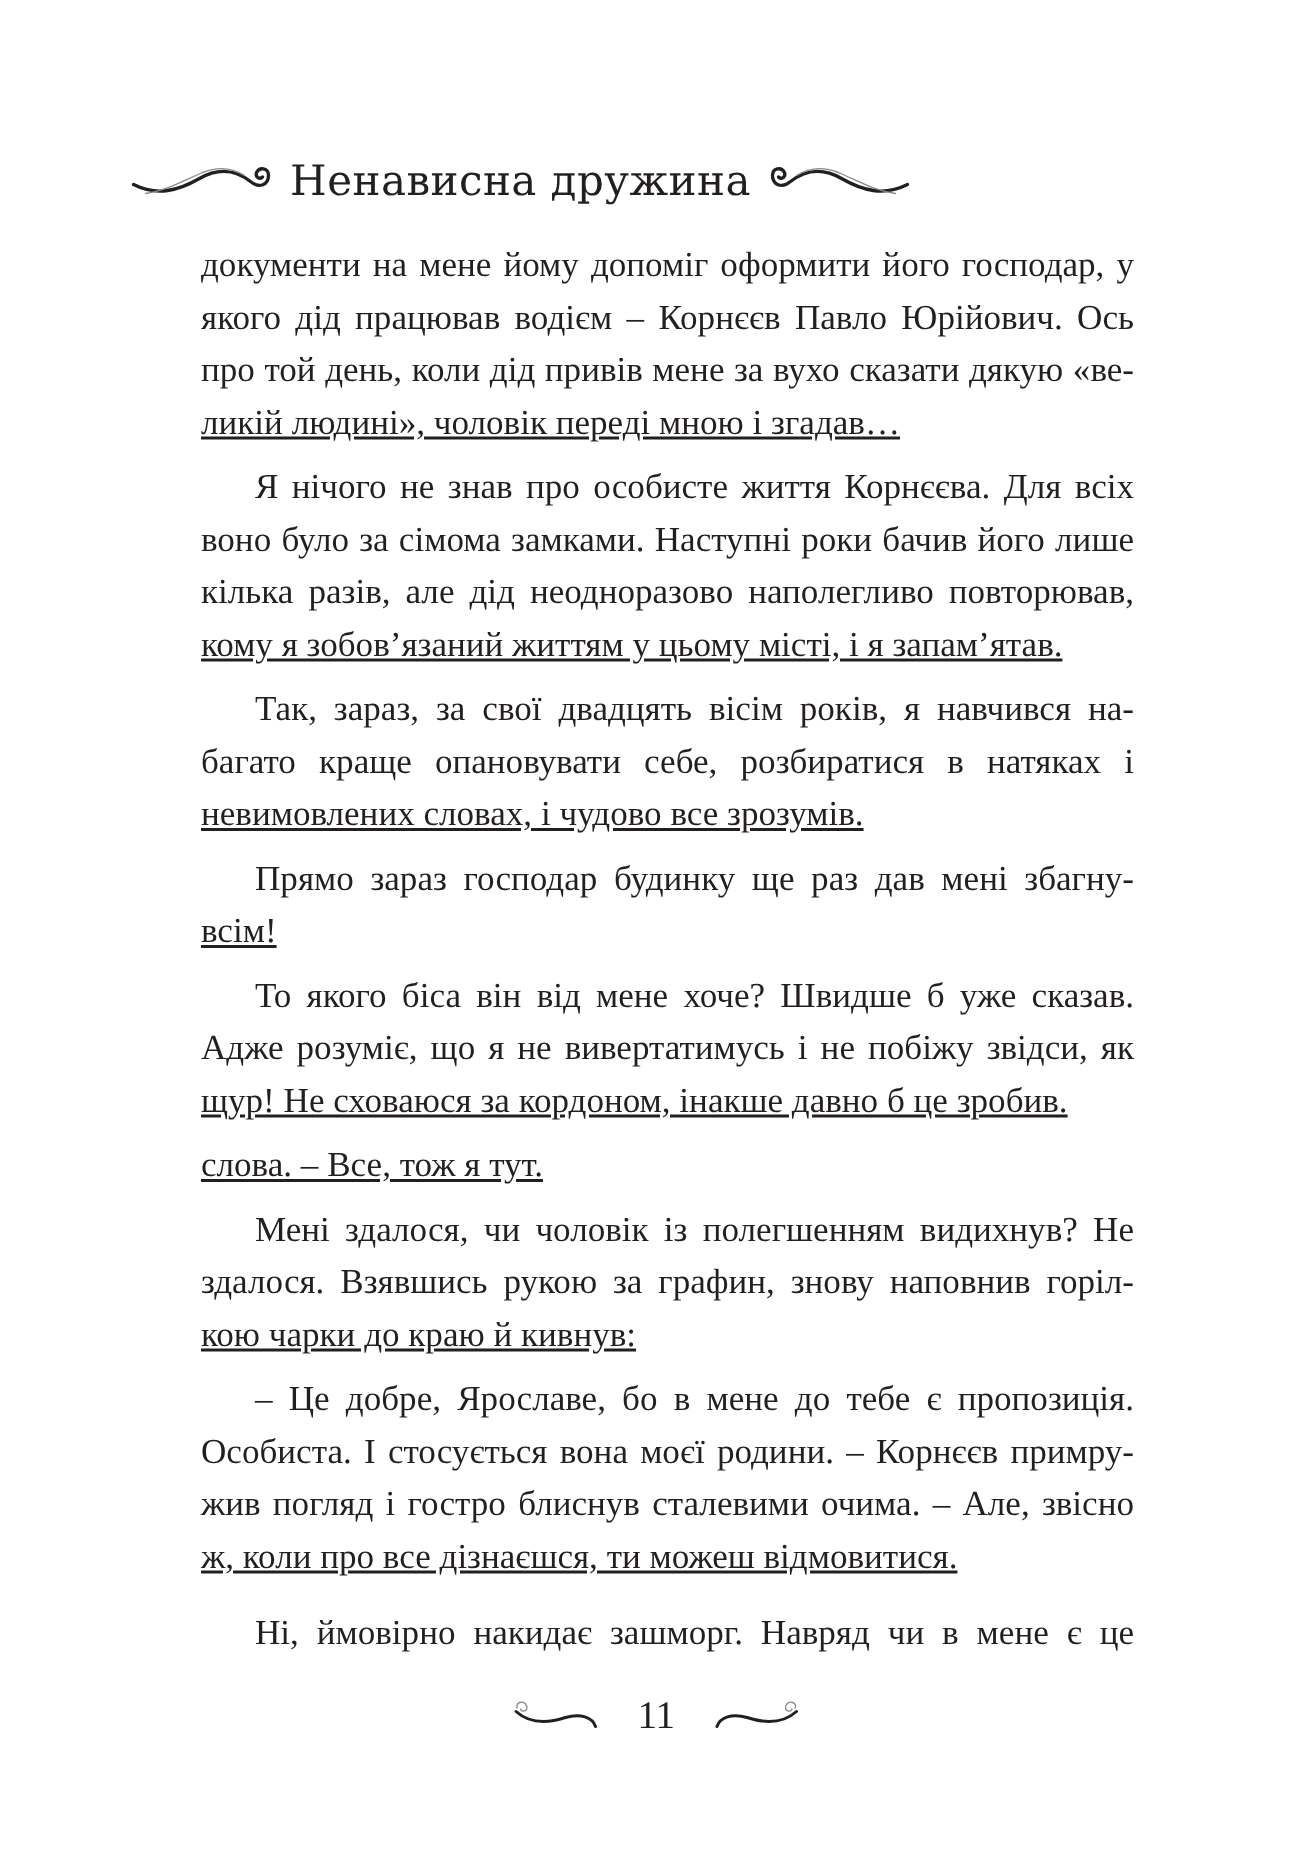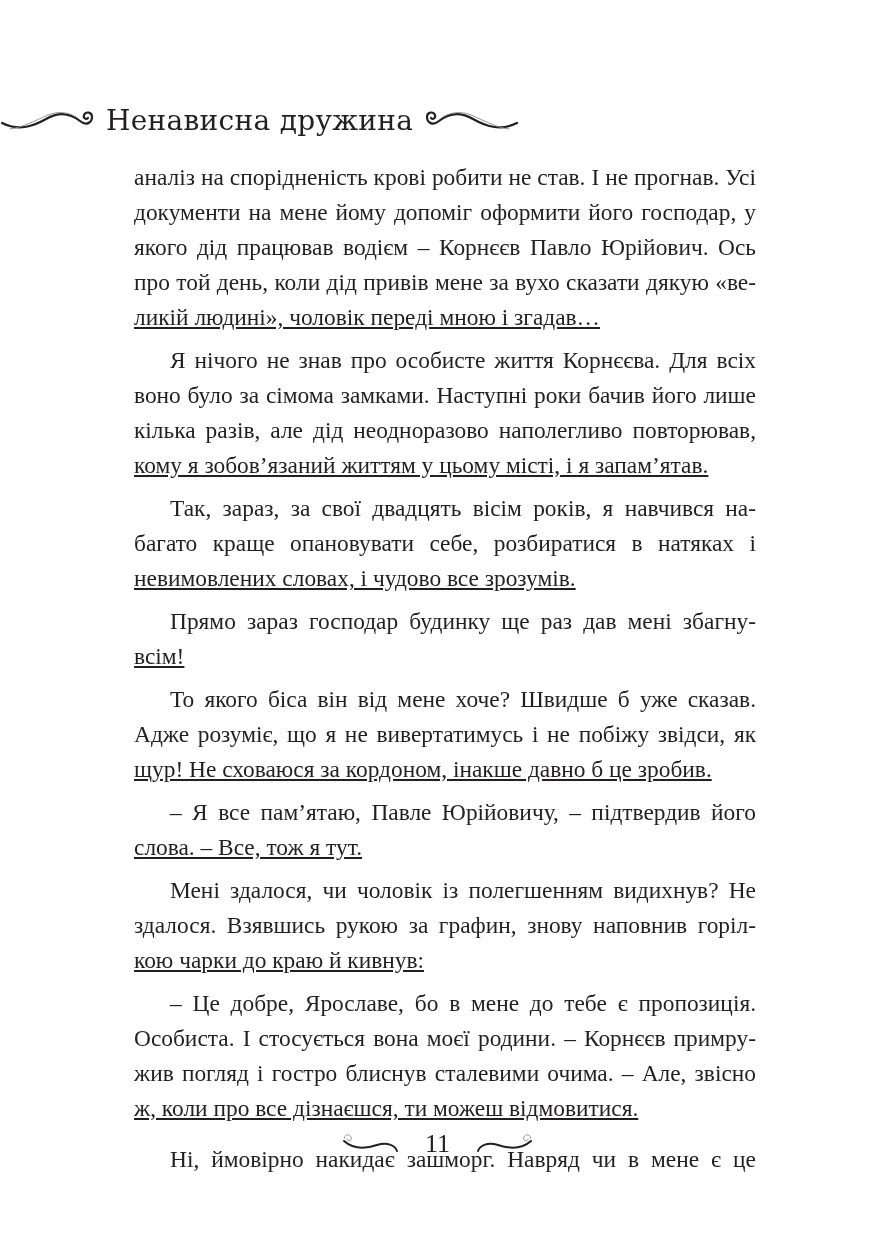--- a/index.html
+++ b/index.html
@@ -1,18 +1,18 @@
 <!DOCTYPE html>
 <html><head>
 <meta charset="utf-8">
 <style>
   html, body { margin: 0; padding: 0; background: #ffffff; }
   body { width: 875px; height: 1241px; position: relative; overflow: hidden; }
   .page { position: absolute; left: 0; top: 0; width: 875px; height: 1241px; background: #fff; }
-  .header { position: absolute; top: 96px; left: 0; width: 694px; height: 48px; display: flex; align-items: center; }
+  .header { position: absolute; top: 96px; left: 0; width: 694px; height: 48px; display: flex; align-items: center; justify-content: center; }
   .header-title { font-family: "DejaVu Serif", "Liberation Serif", serif; font-size: 28px; color: #231f20; letter-spacing: 0.3px; margin: 0 10px; white-space: nowrap; }
   .flourish { display: inline-block; }
   .body-text { position: absolute; left: 134px; top: 160px; width: 622px; font-family: "Liberation Serif", "DejaVu Serif", serif; font-size: 23.4px; color: #231f20; }
   .line { height: 35px; line-height: 35px; white-space: nowrap; text-align: justify; text-align-last: justify; }
   .line.last { text-align-last: left; text-decoration: underline; }
   .line.indent { padding-left: 36px; }
   .para-gap { height: 8px; }
   .footer { position: absolute; top: 1124px; left: 0; width: 875px; height: 40px; display: flex; align-items: center; justify-content: center; gap: 16px; }
   .page-number { font-family: "Liberation Serif", "DejaVu Serif", serif; font-size: 26px; color: #231f20; margin: 0 8px; }
 </style>
@@ -30,21 +30,20 @@
     <svg class="flourish" width="96" height="30" viewBox="0 0 96 30">
       <g transform="translate(96,0) scale(-1,1)">
         <path d="M2 18 C 18 26, 32 22, 46 14 C 58 7, 70 8, 80 16 C 86 21, 92 18, 92 12 C 92 7, 86 6, 84 10 C 83 13, 86 15, 88 13" fill="none" stroke="#231f20" stroke-width="2.2" stroke-linecap="round"></path>
         <path d="M10 24 C 24 22, 34 16, 48 10 C 58 6, 68 7, 76 12" fill="none" stroke="#8a8a8a" stroke-width="0.9" stroke-linecap="round"></path>
       </g>
     </svg>
   </div>
 
   <div class="body-text" id="body-text">
       <div class="paragraph">
-        <div class="line">аналіз на спорідненість крові робити не став. І не прогнав. Усі</div>
         <div class="line">документи на мене йому допоміг оформити його господар, у</div>
         <div class="line">якого дід працював водієм – Корнєєв Павло Юрійович. Ось</div>
         <div class="line">про той день, коли дід привів мене за вухо сказати дякую «ве-</div>
         <div class="line last">ликій людині», чоловік переді мною і згадав…</div>
       </div>
       <div class="para-gap"></div>
       <div class="paragraph">
         <div class="line indent">Я нічого не знав про особисте життя Корнєєва. Для всіх</div>
         <div class="line">воно було за сімома замками. Наступні роки бачив його лише</div>
         <div class="line">кілька разів, але дід неодноразово наполегливо повторював,</div>
@@ -62,21 +61,20 @@
         <div class="line last">всім!</div>
       </div>
       <div class="para-gap"></div>
       <div class="paragraph">
         <div class="line indent">То якого біса він від мене хоче? Швидше б уже сказав.</div>
         <div class="line">Адже розуміє, що я не вивертатимусь і не побіжу звідси, як</div>
         <div class="line last">щур! Не сховаюся за кордоном, інакше давно б це зробив.</div>
       </div>
       <div class="para-gap"></div>
       <div class="paragraph">
-        <div class="line indent">– Я все пам’ятаю, Павле Юрійовичу, – підтвердив його</div>
         <div class="line last">слова. – Все, тож я тут.</div>
       </div>
       <div class="para-gap"></div>
       <div class="paragraph">
         <div class="line indent">Мені здалося, чи чоловік із полегшенням видихнув? Не</div>
         <div class="line">здалося. Взявшись рукою за графин, знову наповнив горіл-</div>
         <div class="line last">кою чарки до краю й кивнув:</div>
       </div>
       <div class="para-gap"></div>
       <div class="paragraph">

